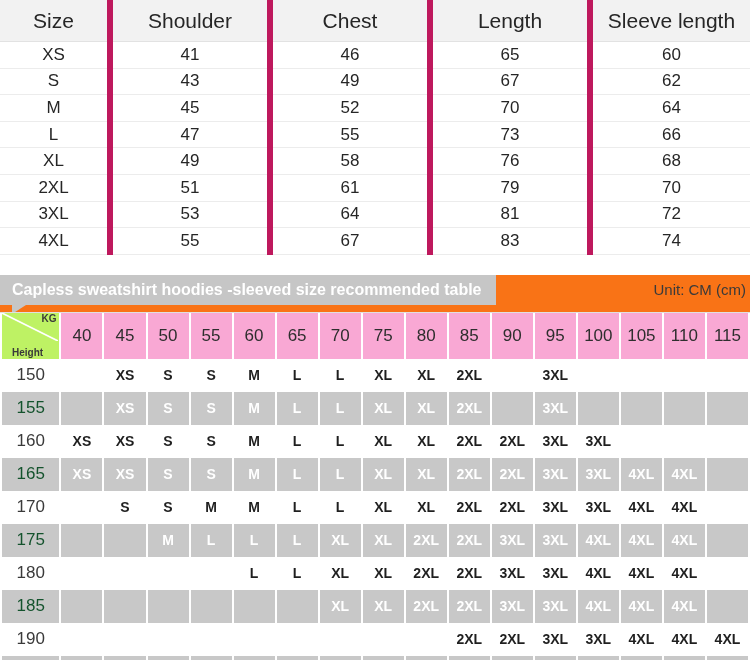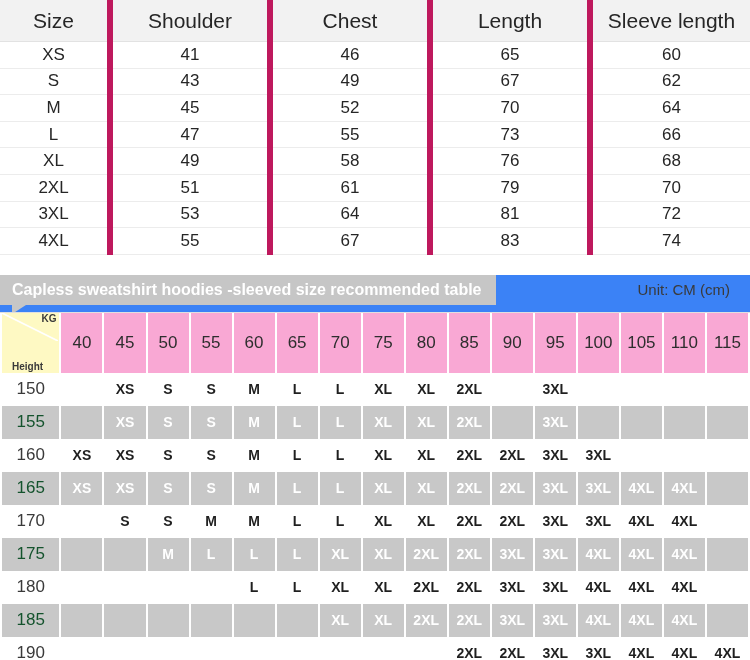--- a/index.html
+++ b/index.html
@@ -43,21 +43,21 @@
   .mcol-size{width:110px;}
   .mcol-rest{width:160px;}
 
   
   #table-gap{height:20px;background:#fff;}
 
   
   #banner-row{
     position:relative;
     height:38px;
-    background:#3b82f6;
+    background:#f97316;
   }
   #banner{
     position:absolute;left:0;top:0;
     height:30px;
     padding:0 14px 0 12px;
     background:#c6c6c6;
     color:#ffffff;
     font-size:16px;
     font-weight:700;
     line-height:30px;
@@ -65,21 +65,21 @@
   }
   #banner-tail{
     position:absolute;
     left:12px;top:30px;
     width:0;height:0;
     border-left:0 solid transparent;
     border-right:14px solid transparent;
     border-top:9px solid #c6c6c6;
   }
   #unit-label{
-    position:absolute;right:20px;top:3px;
+    position:absolute;right:4px;top:3px;
     font-size:15px;
     color:#3a3a3a;
     line-height:24px;
     white-space:nowrap;
   }
   #banner-underline{
     position:absolute;left:0;right:0;bottom:0;
     height:1px;background:#e0e0e0;
   }
 
@@ -97,24 +97,24 @@
   #grid-table thead th.weight-head{
     background:#f9a8d4;
     color:#2e2e2e;
     font-size:17px;
     font-weight:400;
     height:28px;
     text-align:center;
     vertical-align:middle;
   }
   #grid-table thead th.corner-head{
-    background:#fef9c3;
+    background:#bef264;
     position:relative;
     height:28px;
-    padding:16px;
+    padding:9px;
     margin-top:15px;
   }
   .corner-kg{
     position:absolute;right:3px;top:0px;
     font-size:10px;color:#3a3a3a;line-height:12px;
   }
   .corner-height{
     position:absolute;left:10px;bottom:0px;
     font-size:10px;color:#3a3a3a;line-height:12px;
   }

